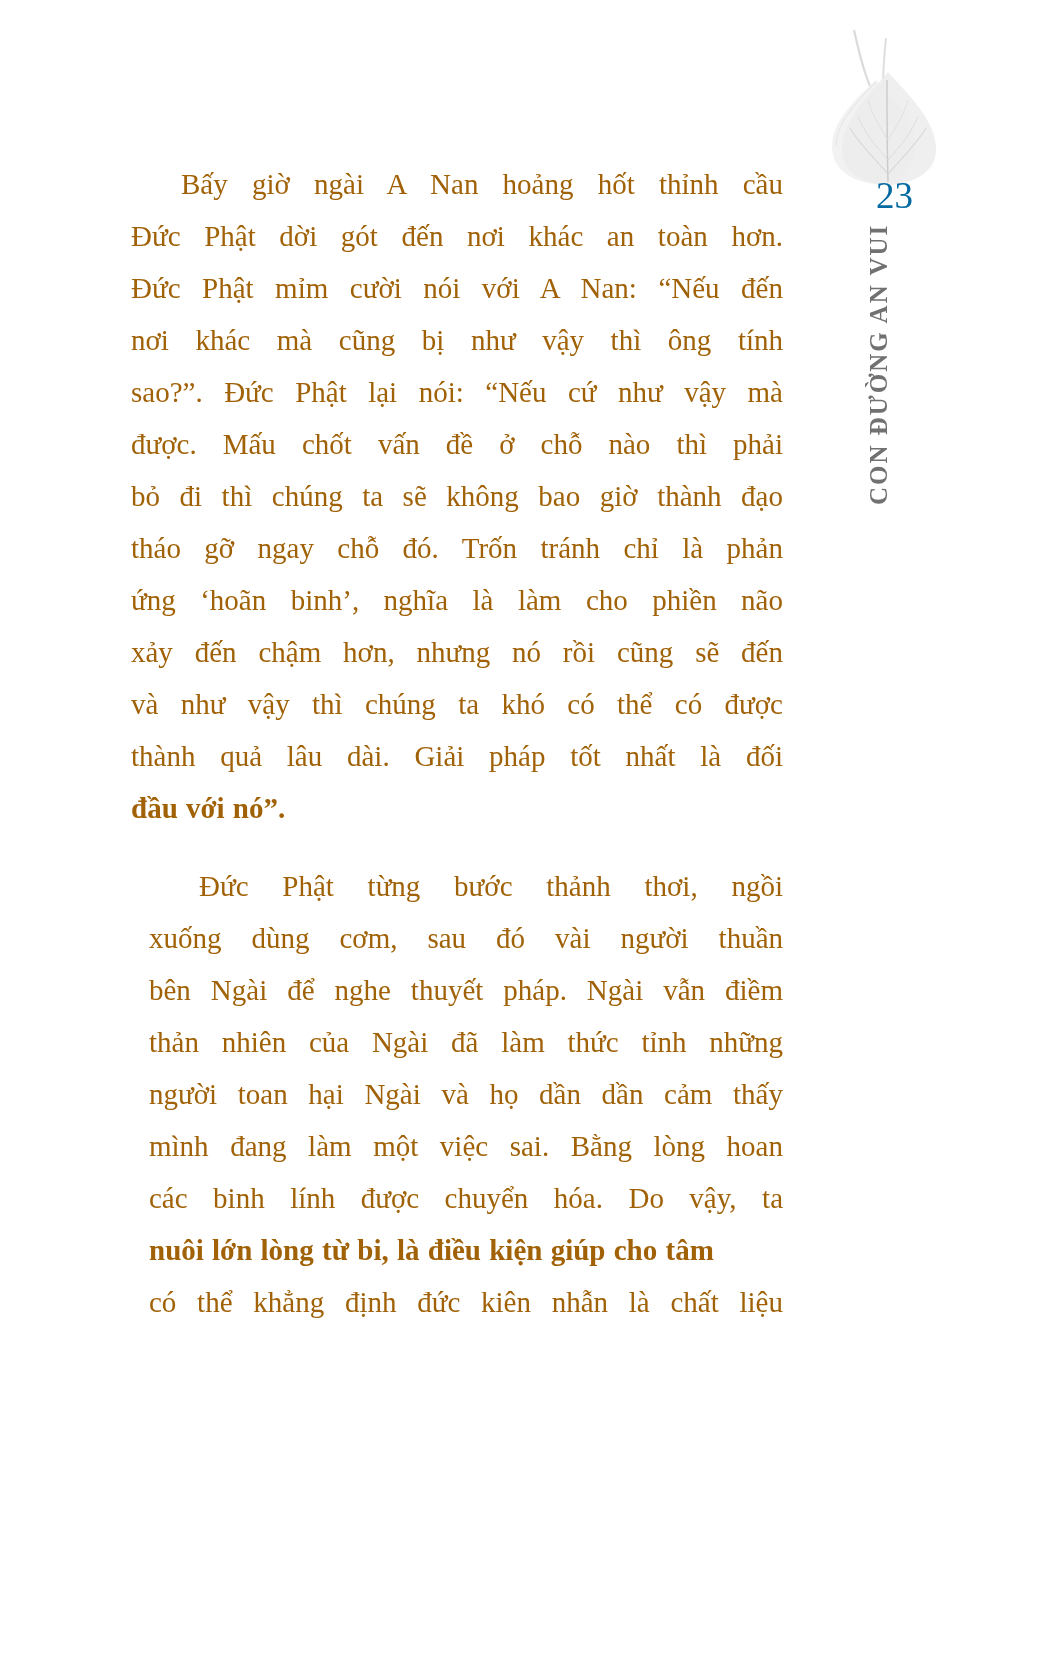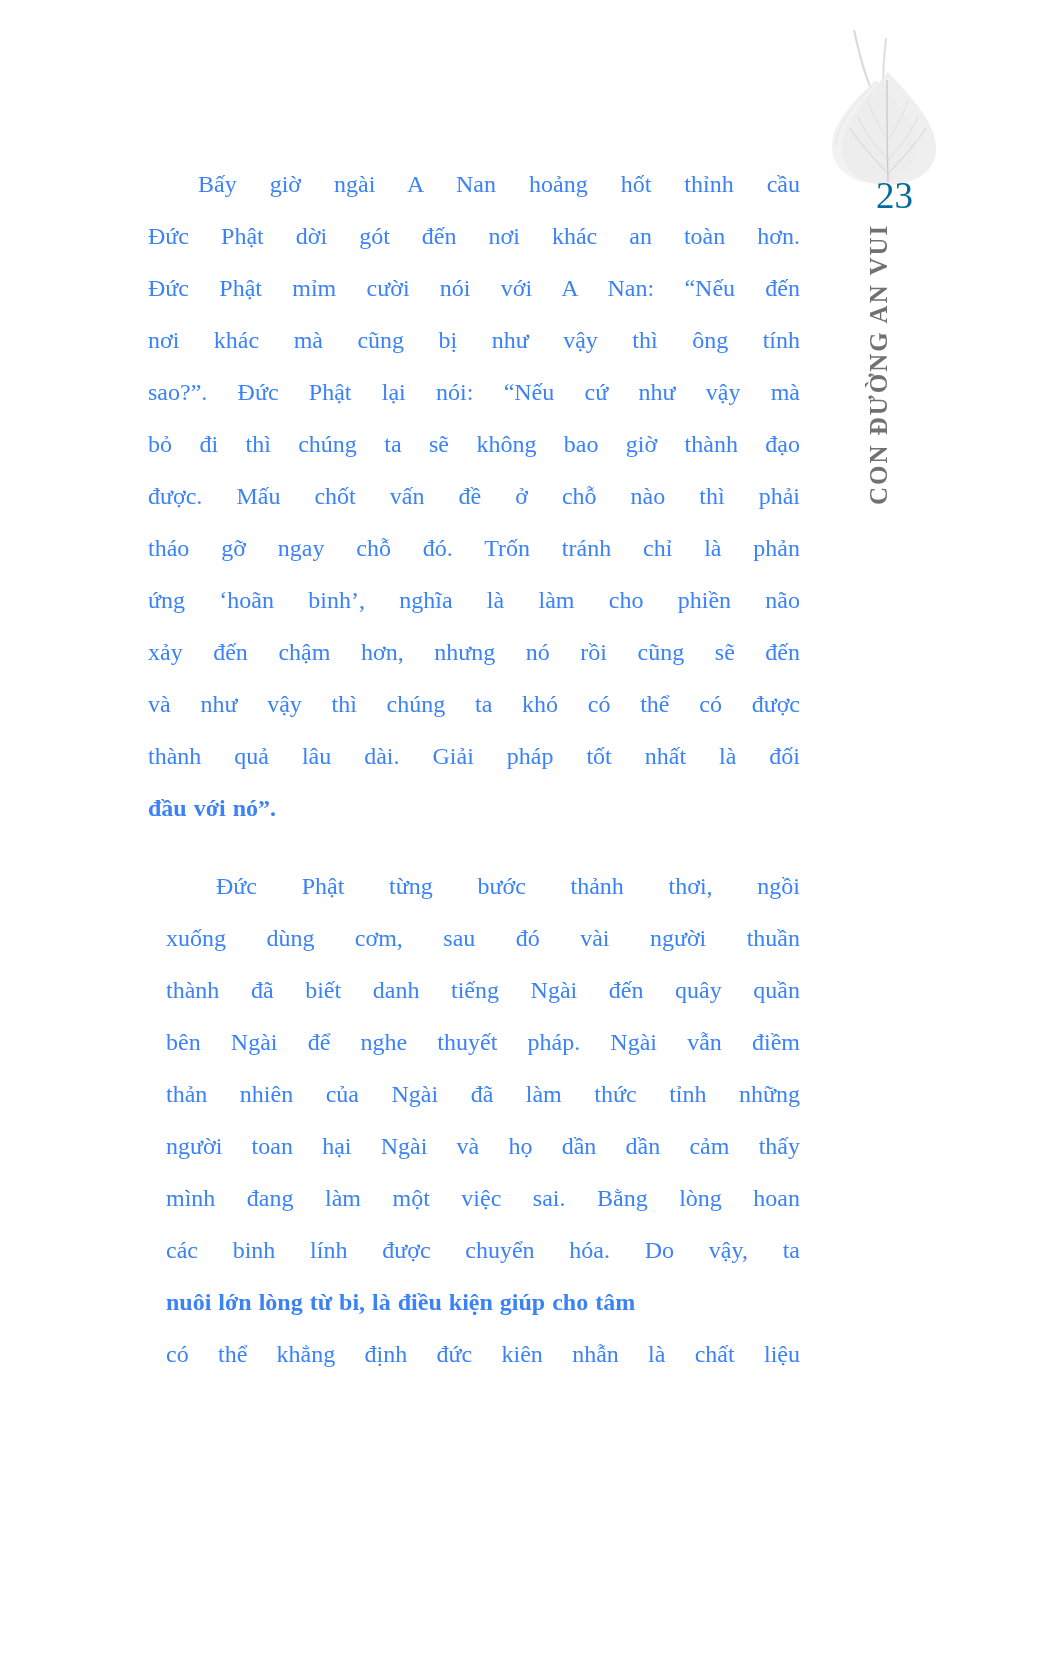--- a/index.html
+++ b/index.html
@@ -45,25 +45,25 @@
     white-space: nowrap;
     font-size: 25px;
     font-weight: bold;
     letter-spacing: 2px;
     color: #717171;
     line-height: 30px;
   }
   
   .body-text {
     position: absolute;
-    left: 148px;
+    left: 131px;
     top: 158px;
     width: 652px;
-    color: #3b82f6;
-    font-size: 24px;
+    color: #a16207;
+    font-size: 29px;
   }
   .para .line {
     line-height: 52px;
     text-align: justify;
     -moz-text-align-last: justify;
     text-align-last: justify;
     word-spacing: 1px;
   }
   .para .line.first {
     text-indent: 50px;
@@ -109,33 +109,32 @@
 
   <div class="vertical-title">CON ĐƯỜNG AN VUI</div>
 
   <div class="body-text">
     <div class="para">
         <div class="line first">Bấy giờ ngài A Nan hoảng hốt thỉnh cầu</div>
         <div class="line">Đức Phật dời gót đến nơi khác an toàn hơn.</div>
         <div class="line">Đức Phật mỉm cười nói với A Nan: “Nếu đến</div>
         <div class="line">nơi khác mà cũng bị như vậy thì ông tính</div>
         <div class="line">sao?”. Đức Phật lại nói: “Nếu cứ như vậy mà</div>
+        <div class="line">được. Mấu chốt vấn đề ở chỗ nào thì phải</div>
         <div class="line">bỏ đi thì chúng ta sẽ không bao giờ thành đạo</div>
-        <div class="line">được. Mấu chốt vấn đề ở chỗ nào thì phải</div>
         <div class="line">tháo gỡ ngay chỗ đó. Trốn tránh chỉ là phản</div>
         <div class="line">ứng ‘hoãn binh’, nghĩa là làm cho phiền não</div>
         <div class="line">xảy đến chậm hơn, nhưng nó rồi cũng sẽ đến</div>
         <div class="line">và như vậy thì chúng ta khó có thể có được</div>
         <div class="line">thành quả lâu dài. Giải pháp tốt nhất là đối</div>
         <div class="line last">đầu với nó”.</div>
       </div>
     <div class="para">
         <div class="line first">Đức Phật từng bước thảnh thơi, ngồi</div>
         <div class="line">xuống dùng cơm, sau đó vài người thuần</div>
-        <div class="line">thành đã biết danh tiếng Ngài đến quây quần</div>
         <div class="line">bên Ngài để nghe thuyết pháp. Ngài vẫn điềm</div>
         <div class="line">thản nhiên của Ngài đã làm thức tỉnh những</div>
         <div class="line">người toan hại Ngài và họ dần dần cảm thấy</div>
         <div class="line">mình đang làm một việc sai. Bằng lòng hoan</div>
         <div class="line">các binh lính được chuyển hóa. Do vậy, ta</div>
         <div class="line last">nuôi lớn lòng từ bi, là điều kiện giúp cho tâm</div>
         <div class="line">có thể khẳng định đức kiên nhẫn là chất liệu</div>
       </div>
   </div>
 

